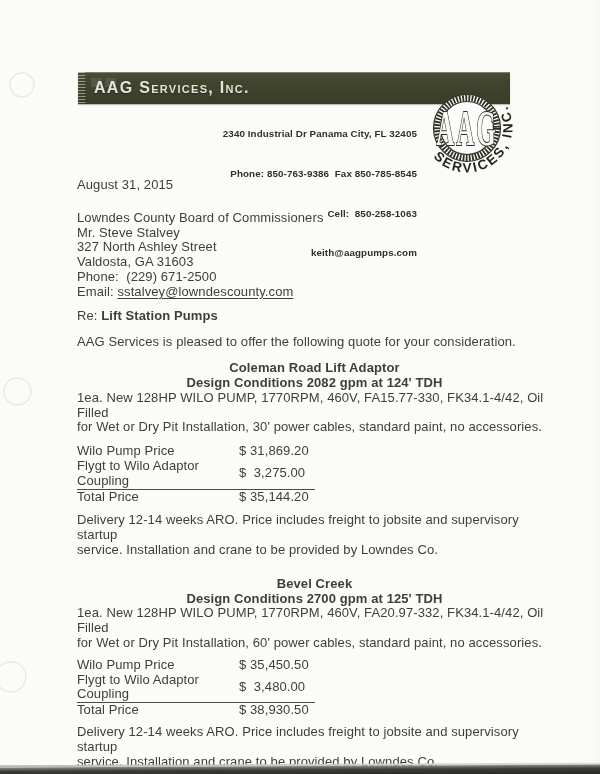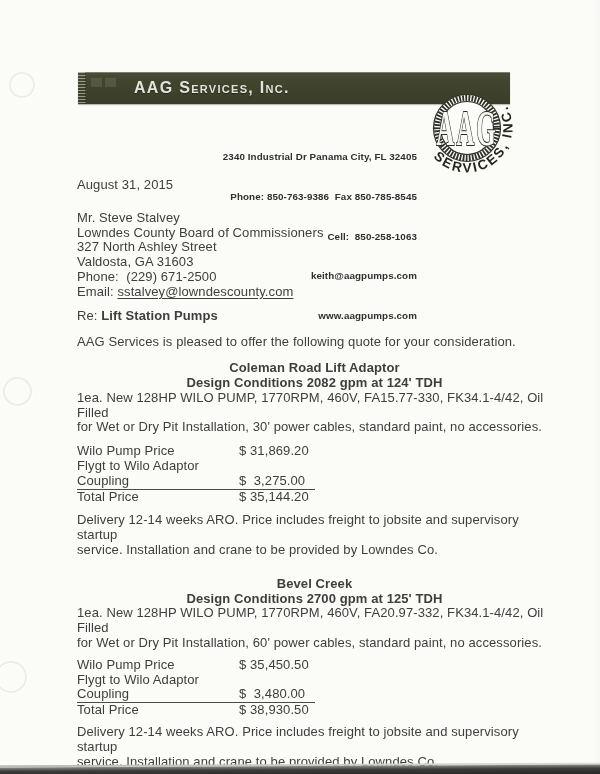--- a/index.html
+++ b/index.html
@@ -26,27 +26,27 @@
   }
   .banner-strip{
     position:absolute;left:0;top:0;width:7px;height:100%;
     background:repeating-linear-gradient(180deg,rgba(225,225,212,0.55) 0 1px,rgba(0,0,0,0) 1px 3px);
     border-right:1px solid rgba(0,0,0,0.25);
   }
   .ghost{position:absolute;top:6px;height:9px;background:rgba(255,255,255,0.10);}
   .g1{left:13px;width:11px;}
   .g2{left:27px;width:11px;}
   .company-name{
-    padding-left:56px;font-weight:bold;font-size:16px;letter-spacing:1.3px;
+    padding-left:16px;font-weight:bold;font-size:16px;letter-spacing:1.3px;
     font-variant:small-caps;color:#e4e4db;text-shadow:0 1px 1px rgba(0,0,0,0.4);
     white-space:pre;
   }
   
   .contact{
-    position:absolute;top:124px;right:183px;text-align:right;
+    position:absolute;top:101px;right:183px;text-align:right;
     font-weight:bold;font-size:9.8px;line-height:13.2px;color:#2f2f2f;
     white-space:pre;letter-spacing:0.1px;
   }
   
   .logo{position:absolute;left:402px;top:76px;width:134px;height:112px;z-index:2;}
 
   
   .letter{
     position:absolute;left:77px;top:178px;width:475px;
     font-size:13px;line-height:14.8px;letter-spacing:0.1px;
@@ -54,21 +54,21 @@
   .date{margin:0 0 18px 0;}
   .re-line{margin-top:9px;}
   .intro{margin-top:12px;}
   .q-head{margin-top:11px;}
   .q2 .q-head{margin-top:19px;}
   .bold{font-weight:bold;text-align:center;}
   .pre{white-space:pre;}
   .u{text-decoration:underline;text-underline-offset:2px;}
   .price-table{margin-top:9px;}
   .q2 .price-table{margin-top:7px;}
-  .price-row{display:flex;width:238px;align-items:flex-end;}
+  .price-row{display:flex;width:238px;align-items:center;}
   .price-row.mid{border-bottom:1.4px solid #4a4a4a;}
   .price-label{width:162px;}
   .price-amount{white-space:pre;}
   .delivery{margin-top:9px;}
   .q2 .delivery{margin-top:7px;}
   .closing{margin-top:9px;}
 
   
   .bottom-line{position:absolute;left:-4px;right:-4px;bottom:9px;height:1.5px;
     background:linear-gradient(90deg,#b9b9b6,#dcdcd9);transform:rotate(-0.25deg);}
@@ -90,43 +90,42 @@
     <div class="ghost g1"></div>
     <div class="ghost g2"></div>
     <div class="company-name">AAG Services, Inc.</div>
   </div>
 
   <div class="contact">
     <div>2340 Industrial Dr Panama City, FL 32405</div>
     <div>Phone: 850-763-9386  Fax 850-785-8545</div>
     <div>Cell:  850-258-1063</div>
     <div>keith@aagpumps.com</div>
-    <div>www.aagpumps.com</div>
   </div>
 
   <svg class="logo" viewBox="0 0 134 112" xmlns="http://www.w3.org/2000/svg">
     <circle cx="65" cy="52" r="33.5" fill="#fcfcfa" stroke="#2d3024" stroke-width="1.2"></circle>
     <circle cx="65" cy="52" r="30" fill="none" stroke="#2d3024" stroke-width="6" stroke-dasharray="1.8 1.3"></circle>
     <circle cx="65" cy="52" r="26.5" fill="none" stroke="#2d3024" stroke-width="1.2"></circle>
     <text transform="translate(65,69) scale(0.5,1)" text-anchor="middle" font-family="'Liberation Serif','DejaVu Serif',serif" font-size="50" font-weight="bold" letter-spacing="4" fill="#f8f8f5" stroke="#2d3024" stroke-width="2" paint-order="stroke">AAG</text>
     <defs>
       <path id="ringPath" d="M 28.5 77.6 A 43 43 0 1 0 101.8 24.6" fill="none"></path>
     </defs>
     <text font-family="'Liberation Sans','DejaVu Sans',sans-serif" font-size="13.5" font-weight="bold" letter-spacing="2.2" fill="#23261c">
       <textPath href="#ringPath" startOffset="50%" text-anchor="middle">SERVICES, INC.</textPath>
     </text>
   </svg>
 
   <div class="letter">
 
     <div class="date">August 31, 2015</div>
 
     <div class="addr">
+      <div>Lowndes County Board of Commissioners</div>
       <div>Mr. Steve Stalvey</div>
-      <div>Lowndes County Board of Commissioners</div>
       <div>327 North Ashley Street</div>
       <div>Valdosta, GA 31603</div>
       <div class="pre">Phone:  (229) 671-2500</div>
       <div><span class="pre">Email: </span><span class="u">sstalvey@lowndescounty.com</span></div>
     </div>
 
     <div class="re-line"><span class="pre">Re: </span><span class="bold">Lift Station Pumps</span></div>
 
     <div class="intro">AAG Services is pleased to offer the following quote for your consideration.</div>
 

